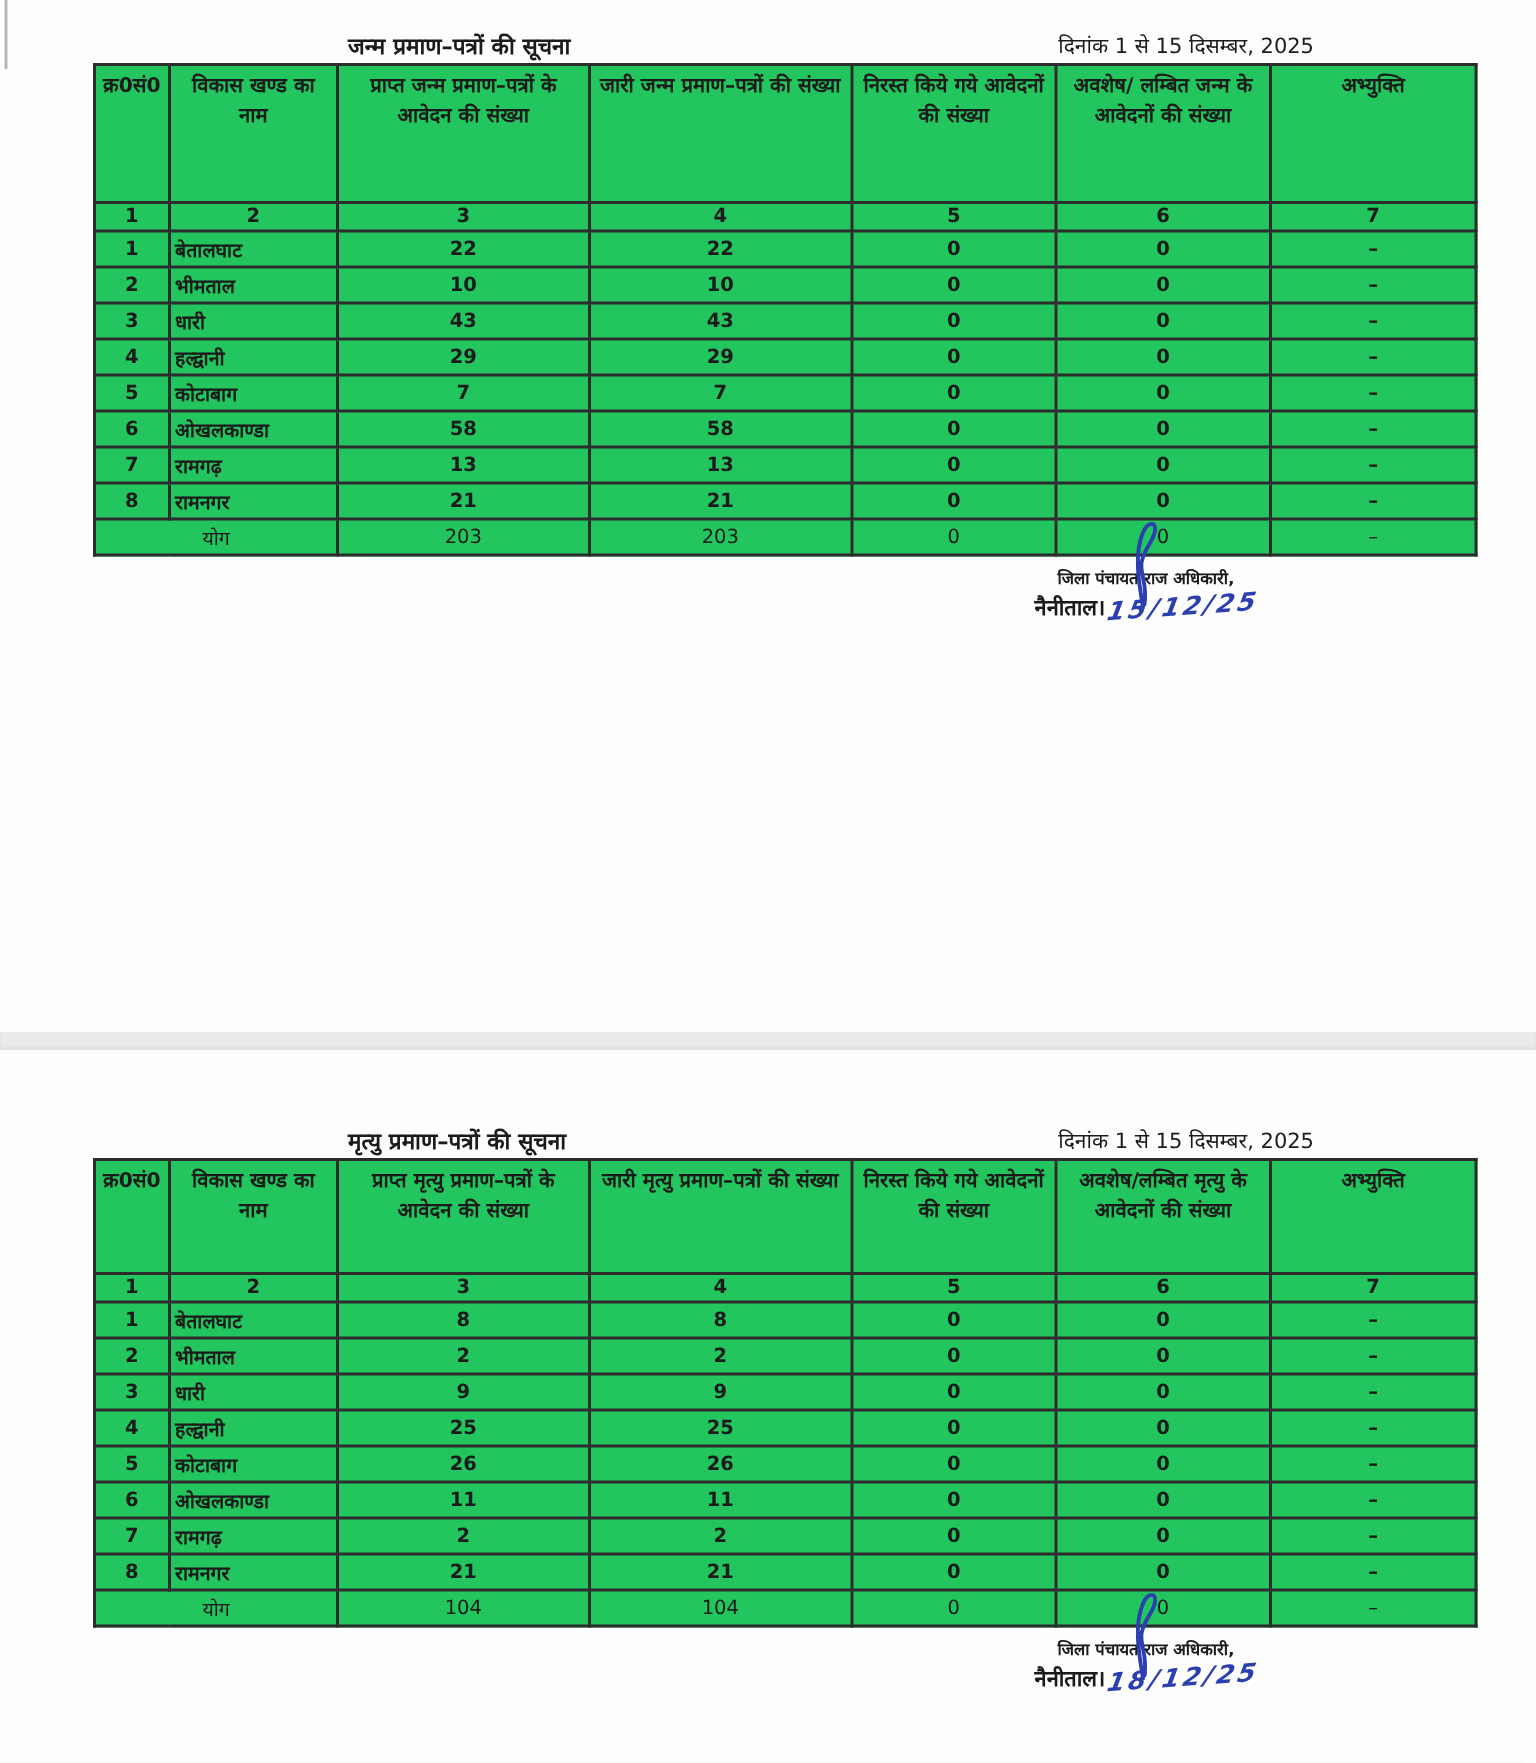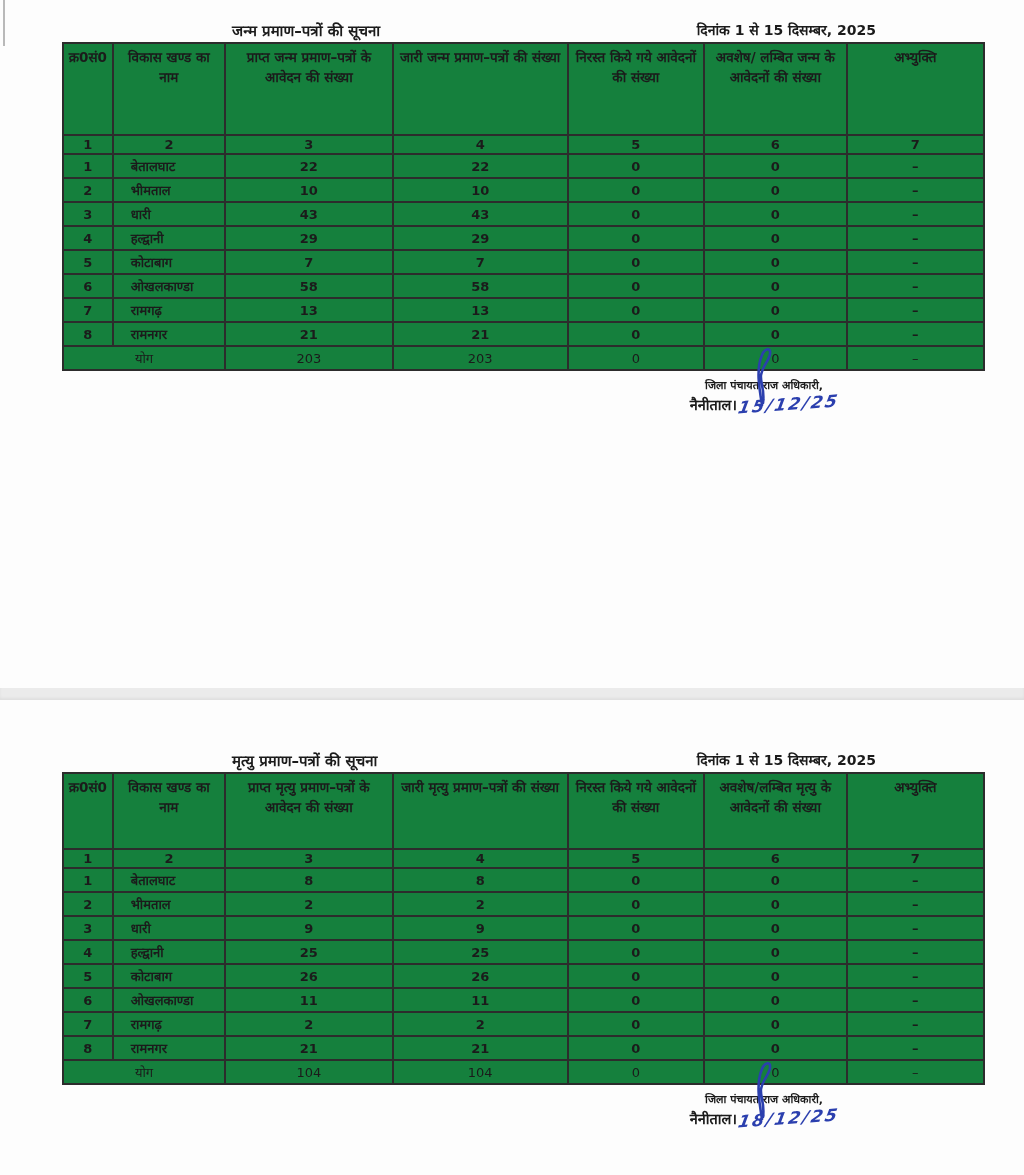--- a/index.html
+++ b/index.html
@@ -39,30 +39,30 @@
     align-items: flex-start;
     padding: 0 148px 2px 232px;
     height: 22px;
   }
   .table-title {
     font-weight: bold;
     font-size: 15px;
     white-space: nowrap;
   }
   .date-label {
-    font-weight: bold;
+    font-weight: normal;
     font-size: 14px;
     white-space: nowrap;
   }
   table.report {
     border-collapse: collapse;
     width: 923px;
     margin-left: 62px;
     table-layout: fixed;
-    background: #15803d;
+    background: #22c55e;
   }
   table.report th, table.report td {
     border: 2px solid #2c2c2c;
     font-size: 13px;
     text-align: center;
     vertical-align: top;
     padding: 2px 4px;
     overflow: hidden;
   }
   table.report th {
@@ -79,21 +79,21 @@
     padding: 1px 4px;
     vertical-align: middle;
   }
   tr.data-row td {
     height: 22px;
     vertical-align: middle;
     font-weight: 600;
   }
   tr.data-row td.cell-name {
     text-align: left;
-    padding-left: 17px;
+    padding-left: 3px;
   }
   tr.total-row td {
     font-weight: normal;
     height: 23px;
     vertical-align: middle;
   }
   .signature-block {
     position: relative;
     width: 240px;
     margin: 6px 140px 0 auto;

